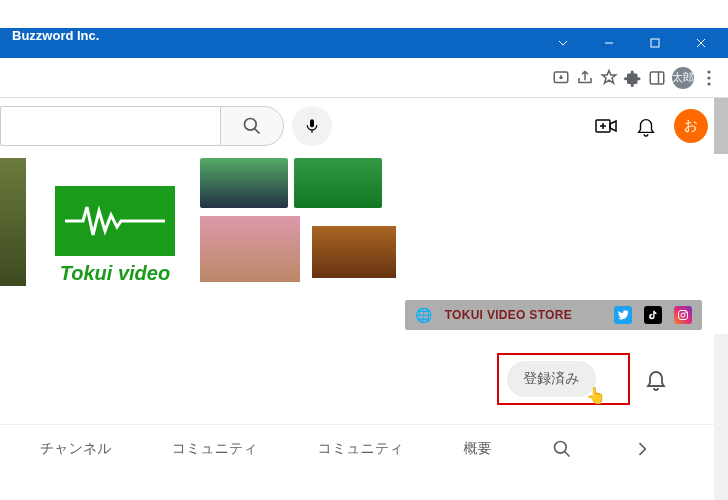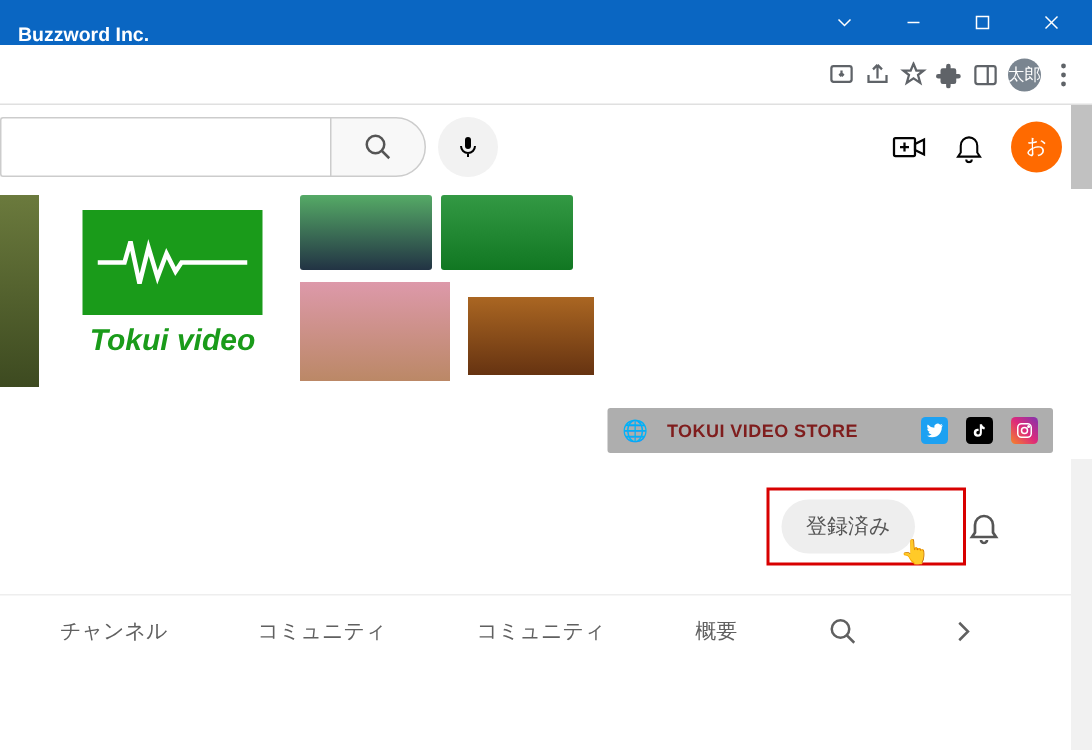--- a/index.html
+++ b/index.html
@@ -1,20 +1,20 @@
 <!DOCTYPE html>
 <html><head>
 <meta charset="utf-8">
 <style>
   * { box-sizing: border-box; margin: 0; padding: 0; }
   body { font-family: Arial, "Hiragino Kaku Gothic ProN", "Meiryo", sans-serif; background: #fff; overflow: hidden; }
   .window { width: 728px; height: 500px; position: relative; background: #fff; }
 
   
-  .titlebar { height: 30px; background: #0a66c2; display: flex; align-items: flex-end; justify-content: space-between; color: #fff; padding: 0 4px 0 12px; }
+  .titlebar { height: 30px; background: #0a66c2; display: flex; align-items: flex-start; justify-content: space-between; color: #fff; padding: 0 4px 0 12px; margin-top: 28px; }
   .titlebar .title { font-size: 13px; font-weight: bold; }
   .win-controls { display: flex; }
   .win-btn { width: 46px; height: 30px; display: flex; align-items: center; justify-content: center; cursor: pointer; }
   .win-btn svg { stroke: #fff; }
 
   
   .browser-bar { height: 40px; background: #fff; border-bottom: 1px solid #e0e0e0; display:flex; align-items:center; justify-content:flex-end; padding-right:10px; gap:6px; }
   .browser-bar .bicon { width:18px; height:18px; display:flex; align-items:center; justify-content:center; color:#5f6368; cursor:pointer; }
   .profile-badge { width:22px; height:22px; border-radius:50%; background:#7a8590; color:#fff; font-size:11px; display:flex; align-items:center; justify-content:center; cursor:pointer; }
 
@@ -29,39 +29,39 @@
   .search-box { width:220px; height:40px; border:1px solid #ccc; border-right:none; border-radius:2px 0 0 2px; background:#fff; }
   .search-btn { width:64px; height:40px; border:1px solid #ccc; background:#f8f8f8; display:flex; align-items:center; justify-content:center; border-radius:0 40px 40px 0; cursor:pointer; }
   .mic-btn { width:40px; height:40px; border-radius:50%; background:#f2f2f2; display:flex; align-items:center; justify-content:center; margin-left:8px; cursor:pointer; }
   .yt-top .spacer { flex:1; }
   .yt-icon { width:24px; height:24px; display:flex; align-items:center; justify-content:center; cursor:pointer; color:#030303; }
   .avatar { width:34px; height:34px; border-radius:50%; background:#ff6a00; color:#fff; font-size:14px; display:flex; align-items:center; justify-content:center; cursor:pointer; }
 
   
   .banner { position:relative; height:180px; background:#fff; overflow:hidden; }
   .banner-left { position:absolute; left:0; top:4px; width:26px; height:128px; background:linear-gradient(#6b7a3d,#3d4a20); }
-  .logo-box { position:absolute; left:45px; top:14px; width:140px; height:120px; }
+  .logo-box { position:absolute; left:45px; top:32px; width:140px; height:120px; }
   .logo-green { width:120px; height:70px; background:#1a9b1a; margin:0 auto; display:flex; align-items:center; justify-content:center; }
   .logo-name { color:#1a9b1a; font-weight:bold; font-style:italic; font-size:20px; text-align:center; margin-top:6px; }
 
   .thumb-row { position:absolute; left:200px; top:4px; display:flex; flex-wrap:wrap; width:200px; gap:6px; }
   .thumb { width:88px; height:50px; background:#888; border-radius:2px; }
   .t1{background:linear-gradient(#5a6,#234);} .t2{background:linear-gradient(#394,#172);}
   .t3{background:linear-gradient(#b97,#865);} .t4{background:linear-gradient(#c52,#832);}
   .thumb-big { position:absolute; left:200px; top:62px; width:100px; height:66px; background:linear-gradient(#d9a,#b86); }
   .thumb-r  { position:absolute; left:312px; top:72px; width:84px; height:52px; background:linear-gradient(#a62,#631); }
 
   .links-bar { position:absolute; right:26px; bottom:4px; height:30px; background:rgba(120,120,120,.6); display:flex; align-items:center; padding:0 10px; gap:12px; border-radius:2px; }
   .links-bar .globe { color:#fff; font-size:14px; }
   .links-bar .store { color:#7f1d1d; font-weight:bold; font-size:12px; letter-spacing:.3px; }
   .social { width:18px; height:18px; border-radius:3px; display:flex; align-items:center; justify-content:center; font-size:11px; color:#fff; }
   .tw{background:#1da1f2;} .tt{background:#000;} .ig{background:linear-gradient(45deg,#f58529,#dd2a7b,#8134af);}
 
   
-  .sub-row { height:90px; display:flex; align-items:center; justify-content:flex-end; padding-right:60px; }
+  .sub-row { height:90px; display:flex; align-items:center; justify-content:flex-end; padding-right:60px; gap:14px; }
   .highlight-box { border:2px solid #d80000; padding:6px 8px; }
   .sub-btn { background:#eee; color:#555; font-size:14px; padding:9px 16px; border-radius:18px; cursor:pointer; display:inline-block; }
   .cursor-hand { position:relative; left:-14px; top:18px; font-size:16px; pointer-events:none; }
   .notif-btn { width:24px; height:24px; cursor:pointer; }
 
   
   .tabs { height:48px; display:flex; align-items:center; gap:60px; padding-left:40px; color:#606060; font-size:14px; border-top:1px solid #eee; }
   .tab { cursor:pointer; }
   .tab-search { cursor:pointer; }
   .tab-right { cursor:pointer; }

